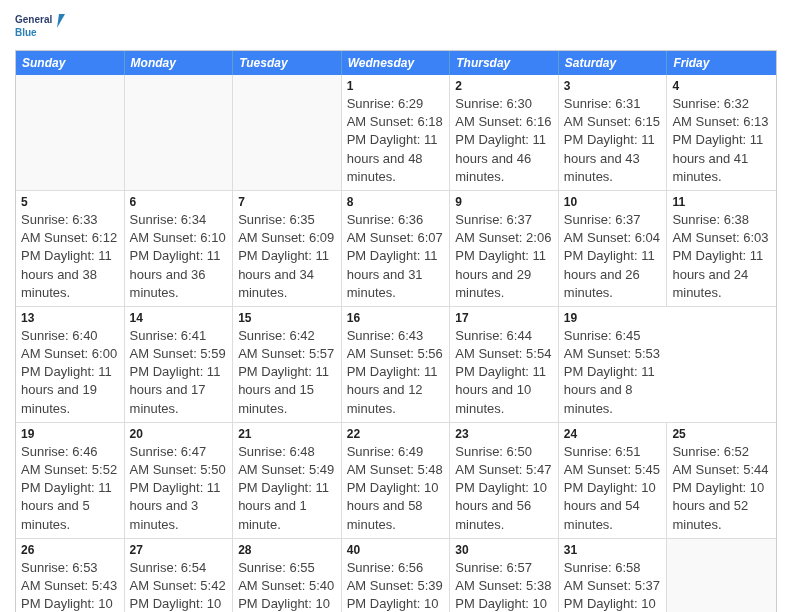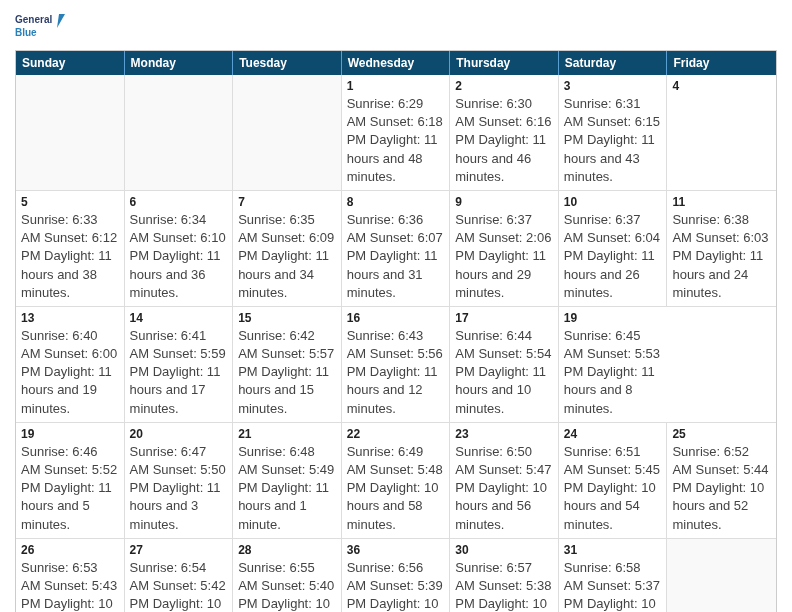--- a/index.html
+++ b/index.html
@@ -43,21 +43,22 @@
     }
     .calendar {
       flex: 1;
       border: 1px solid #ccc;
       display: flex;
       flex-direction: column;
     }
     .cal-header {
       display: grid;
       grid-template-columns: repeat(7, 1fr);
-      background: #0c4a6e;
+      background: #3b82f6;
+      font-style: italic;
     }
     .cal-header-cell {
       color: #fff;
       font-size: 12px;
       font-weight: bold;
       padding: 5px 6px;
       border-right: 1px solid #5a9fd4;
     }
     .cal-header-cell:last-child { border-right: none; }
     .cal-body {
@@ -145,20 +146,24 @@
           </div>
           <div class="cal-cell">
             <span class="day-num">3</span>
             <div class="cell-info">Sunrise: 6:31 AM
 Sunset: 6:15 PM
 Daylight: 11 hours
 and 43 minutes.</div>
           </div>
           <div class="cal-cell">
             <span class="day-num">4</span>
+            <div class="cell-info">Sunrise: 6:32 AM
+Sunset: 6:13 PM
+Daylight: 11 hours
+and 41 minutes.</div>
           </div>
         </div>
         <div class="cal-week">
           <div class="cal-cell">
             <span class="day-num">5</span>
             <div class="cell-info">Sunrise: 6:33 AM
 Sunset: 6:12 PM
 Daylight: 11 hours
 and 38 minutes.</div>
           </div>
@@ -316,21 +321,21 @@
 and 47 minutes.</div>
           </div>
           <div class="cal-cell">
             <span class="day-num">28</span>
             <div class="cell-info">Sunrise: 6:55 AM
 Sunset: 5:40 PM
 Daylight: 10 hours
 and 45 minutes.</div>
           </div>
           <div class="cal-cell">
-            <span class="day-num">36</span>
+            <span class="day-num">40</span>
             <div class="cell-info">Sunrise: 6:56 AM
 Sunset: 5:39 PM
 Daylight: 10 hours
 and 43 minutes.</div>
           </div>
           <div class="cal-cell">
             <span class="day-num">30</span>
             <div class="cell-info">Sunrise: 6:57 AM
 Sunset: 5:38 PM
 Daylight: 10 hours

